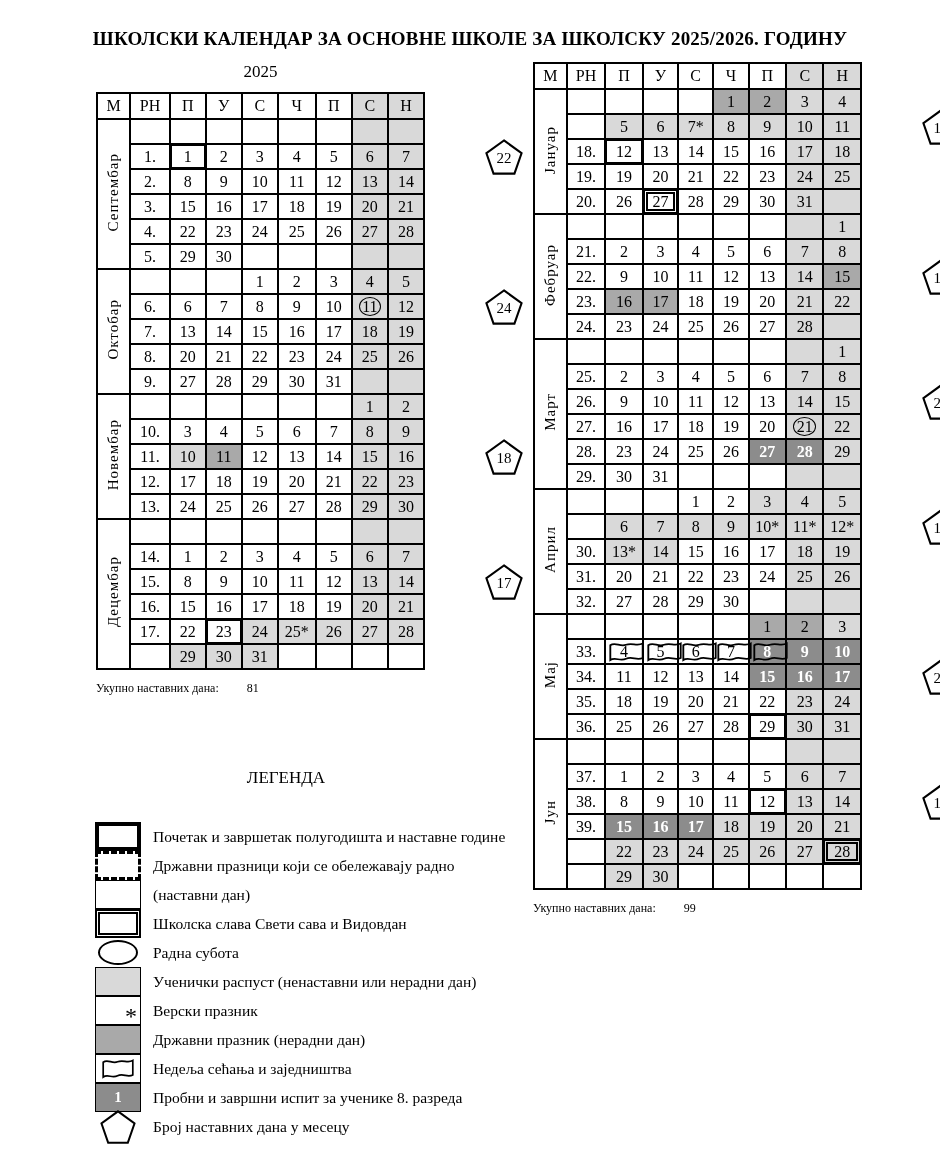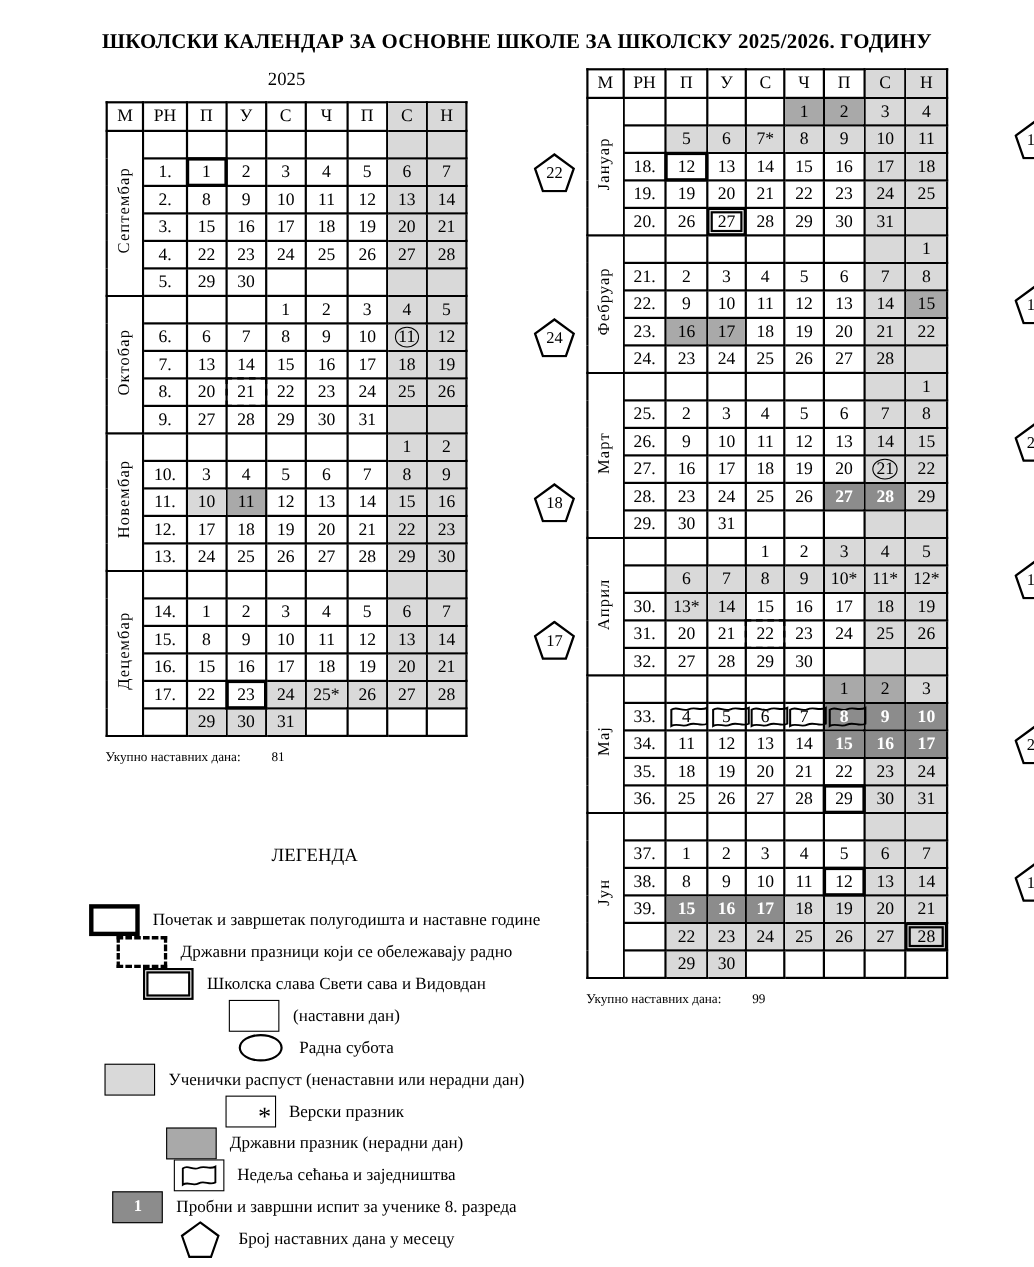--- a/index.html
+++ b/index.html
@@ -46,21 +46,21 @@
   .pent .pnum {
     position:absolute; inset:0; text-align:center; line-height:38px; font-size:15px;
   }
   .total {
     display:flex; justify-content:flex-start; align-items:baseline;
     margin-top:11px; margin-right:-34px; font-size:12px;
   }
   .total .tval { margin-left:28px; }
   .legend { position:absolute; left:47px; top:768px; width:430px;padding-left:48px; }
   .legend-title { text-align:center; font-size:17px; margin-bottom:34px; }
-  .litem { display:flex; align-items:center; height:29px;justify-content:center; }
+  .litem { display:flex; align-items:center; height:29px; }
   .lsym {
     width:46px; height:29px; flex:none; border:1.8px solid #000; background:#fff;
     display:flex; align-items:center; justify-content:center; font-size:15px;
   }
   .lsym.bold   { border-width:4px; }
   .lsym.dashed { border:3px dashed #000; }
   .lsym.double { border:5px double #000; }
   .lsym.vacation { background:var(--vac); }
   .lsym.holiday  { background:var(--hol); }
   .lsym.exam { background:var(--exam); color:#fff; font-weight:bold; }
@@ -792,26 +792,26 @@
     <div class="legend-items">
         <div class="litem">
           <div class="lsym bold"></div>
           <div class="llabel">Почетак и завршетак полугодишта и наставне године</div>
         </div>
         <div class="litem">
           <div class="lsym dashed"></div>
           <div class="llabel">Државни празници који се обележавају радно</div>
         </div>
         <div class="litem">
+          <div class="lsym plain"></div>
+          <div class="llabel">(наставни дан)</div>
+        </div>
+        <div class="litem">
           <div class="lsym double"></div>
           <div class="llabel">Школска слава Свети сава и Видовдан</div>
-        </div>
-        <div class="litem">
-          <div class="lsym plain"></div>
-          <div class="llabel">(наставни дан)</div>
         </div>
         <div class="litem">
           <div class="lsym ellipse">
             <div class="ell"></div>
           </div>
           <div class="llabel">Радна субота</div>
         </div>
         <div class="litem">
           <div class="lsym vacation"></div>
           <div class="llabel">Ученички распуст (ненаставни или нерадни дан)</div>

